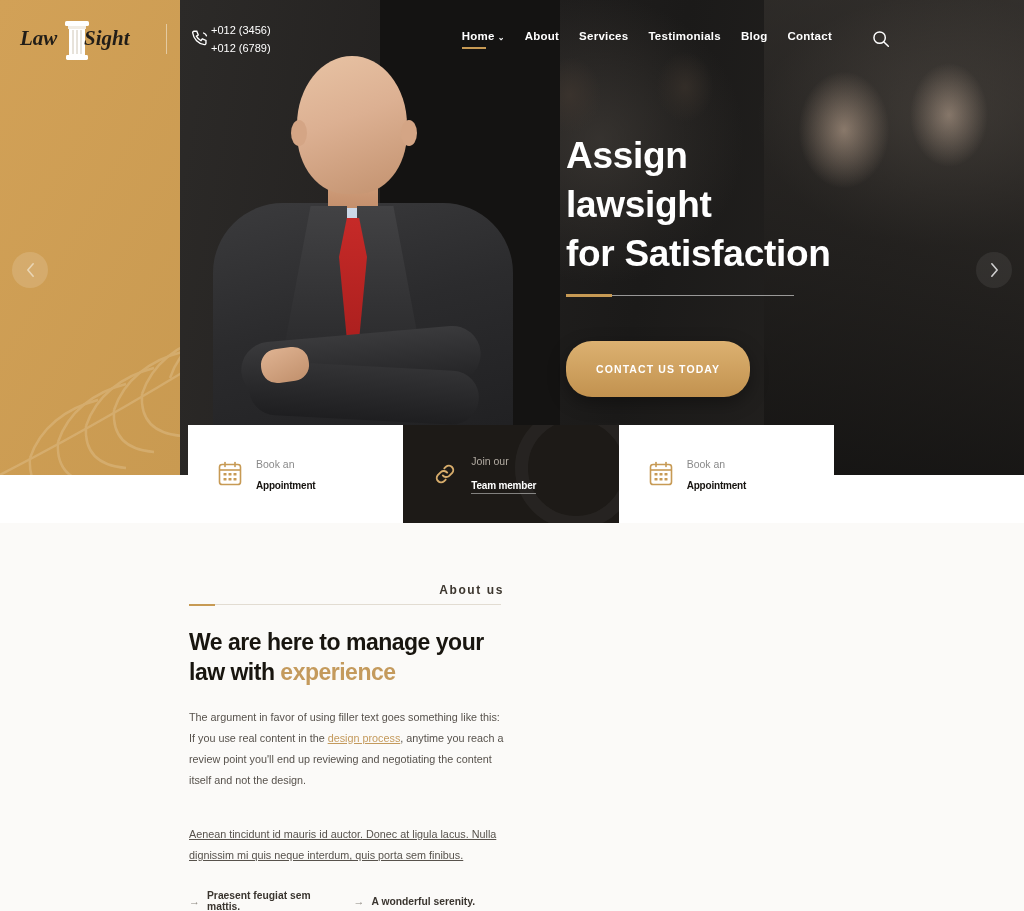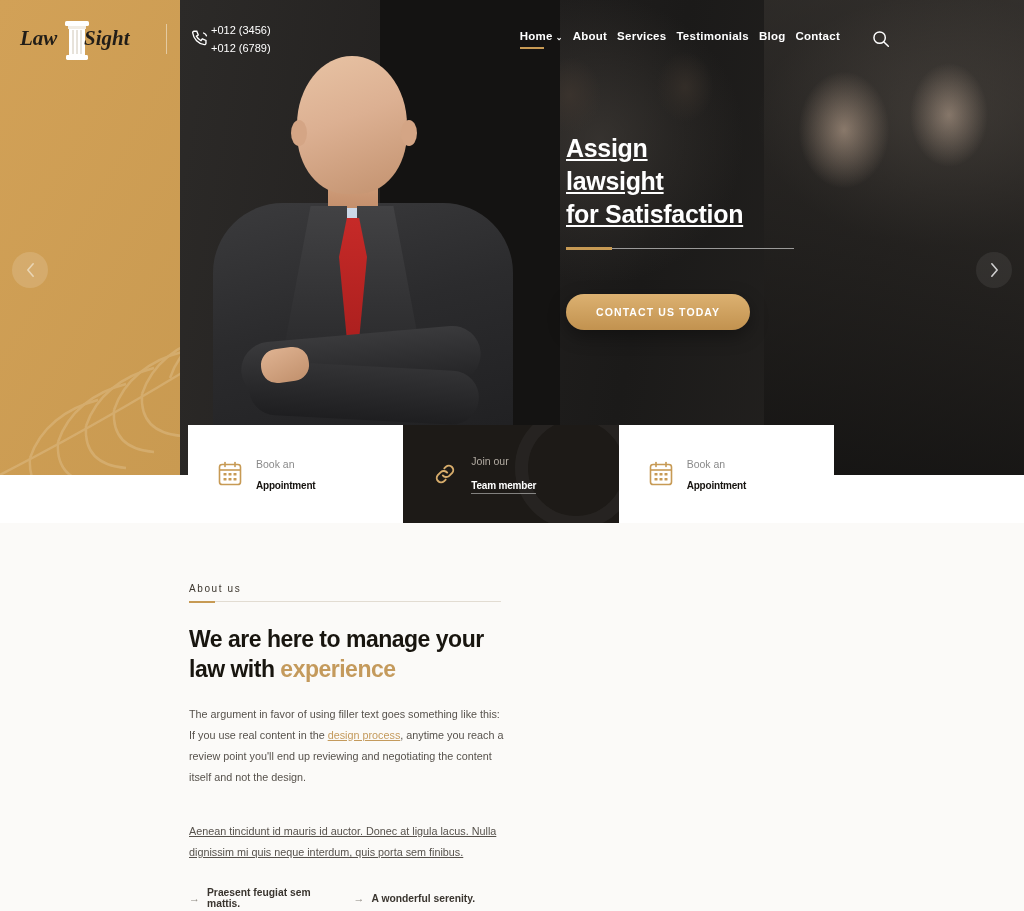--- a/index.html
+++ b/index.html
@@ -102,33 +102,32 @@
   .lw-hand {
     position:absolute; left:56px; top:300px; width:48px; height:34px;
     border-radius:16px;
     background:linear-gradient(160deg,#dfb392,#c1906c);
     transform:rotate(-8deg);
   }
 
   
   .hero-content { position:absolute; left:566px; top:132px; width:330px; z-index:5; }
   .hero-h1 {
-    font-size:25px; line-height:1.32; font-weight:700; color:#fff;
+    font-size:37px; line-height:1.32; font-weight:700; color:#fff;
     letter-spacing:-.3px;
-    text-decoration:underline;
   }
   .hero-rule { display:flex; align-items:center; margin:16px 0 18px; }
   .hero-rule .g { width:46px; height:3px; background:#c79a54; }
   .hero-rule .w { width:182px; height:1px; background:rgba(255,255,255,.55); }
   .hero-p {
     font-size:12.5px; line-height:1.85; color:#ded9d4; width:290px;
   }
   .hero-btn {
     margin-top:26px; display:inline-block;
-    padding:12px 30px; border:none; cursor:pointer;
+    padding:22px 30px; border:none; cursor:pointer;
     border-radius:26px;
     background:linear-gradient(180deg,#dcb171,#c2924f);
     color:#fff; font-size:10.5px; font-weight:700; letter-spacing:1.1px;
     box-shadow:0 6px 18px rgba(0,0,0,.35);
   }
 
   
   .topbar {
     position:absolute; left:0; top:0; width:916px; height:78px; z-index:20;
     display:flex; align-items:center;
@@ -137,21 +136,21 @@
   .logo-txt {
     font-family:"Liberation Serif", serif; font-style:italic; font-weight:700;
     font-size:21px; color:#211d18; position:absolute; top:9px;
   }
   .logo-law { left:2px; } .logo-sight { left:66px; }
   .logo-pillar { position:absolute; left:46px; top:2px; width:26px; height:42px; }
   .divider-v { width:1px; height:30px; background:rgba(255,255,255,.45); margin-left:28px; }
   .phones { display:flex; align-items:center; margin-left:22px; }
   .phone-ico { width:22px; height:22px; }
   .phone-nums { font-size:11px; line-height:1.65; color:#fff; }
-  .nav { margin-left:auto; display:flex; align-items:center; gap:10px; margin-right:12px; }
+  .nav { margin-left:auto; display:flex; align-items:center; gap:20px; margin-right:20px; }
   .nav a {
     color:#fff; text-decoration:none; font-size:11.5px; font-weight:600;
     letter-spacing:.25px; position:relative; padding-bottom:7px;
   }
   .nav a.active::after {
     content:""; position:absolute; left:0; bottom:0; width:24px; height:2px;
     background:#c79a54;
   }
   .caret { font-size:8px; margin-left:3px; }
   .search-btn {
@@ -189,22 +188,22 @@
   .card-title { font-size:10px; font-weight:700; color:#16130f; letter-spacing:-.2px;margin-top:10px; }
   .card.dark .card-title {
     color:#fff; border-bottom:1px solid rgba(255,255,255,.45);
     display:inline-block; padding-bottom:2px;
   }
 
   
   .about { position:absolute; left:0; top:523px; width:1024px; height:388px; background:#fbfaf8; }
   .about-left { position:absolute; left:189px; top:60px; width:315px; }
   .eyebrow {
-    font-size:10px; letter-spacing:1.6px; color:#3c362e; font-weight:400;
-    padding-bottom:7px; position:relative; display:block;
+    font-size:12px; letter-spacing:1.6px; color:#3c362e; font-weight:700;
+    padding-bottom:7px; position:relative; display:block;text-align:right;
   }
   .eyebrow-line { width:312px; height:1px; background:#e2dcd2; position:relative; margin-bottom:22px; }
   .eyebrow-line::before{ content:""; position:absolute; left:0; top:0; width:26px; height:2px; background:#c79a54; }
   .about-h2 {
     font-size:23px; line-height:1.32; font-weight:700; color:#18150f; letter-spacing:-.5px;
   }
   .about-h2 .gold { color:#c49a5c; }
   .about-p {
     font-size:10.8px; line-height:1.95; color:#57524c; margin-top:19px;
   }

